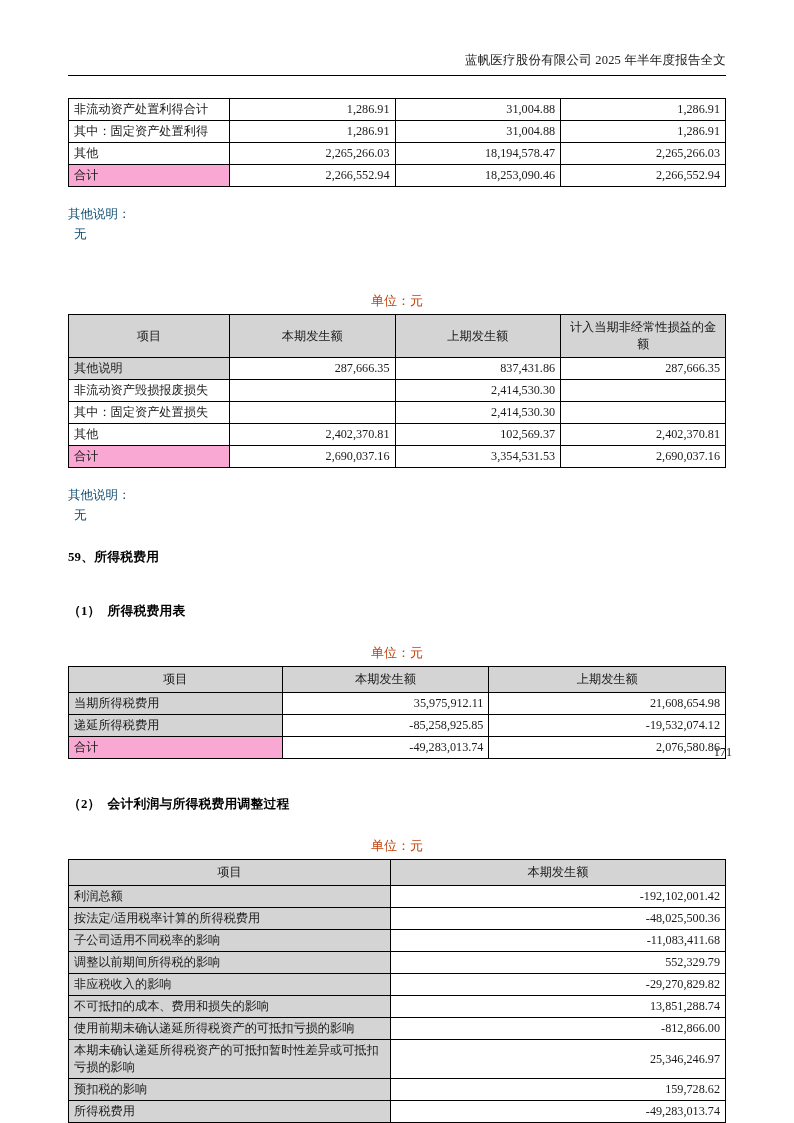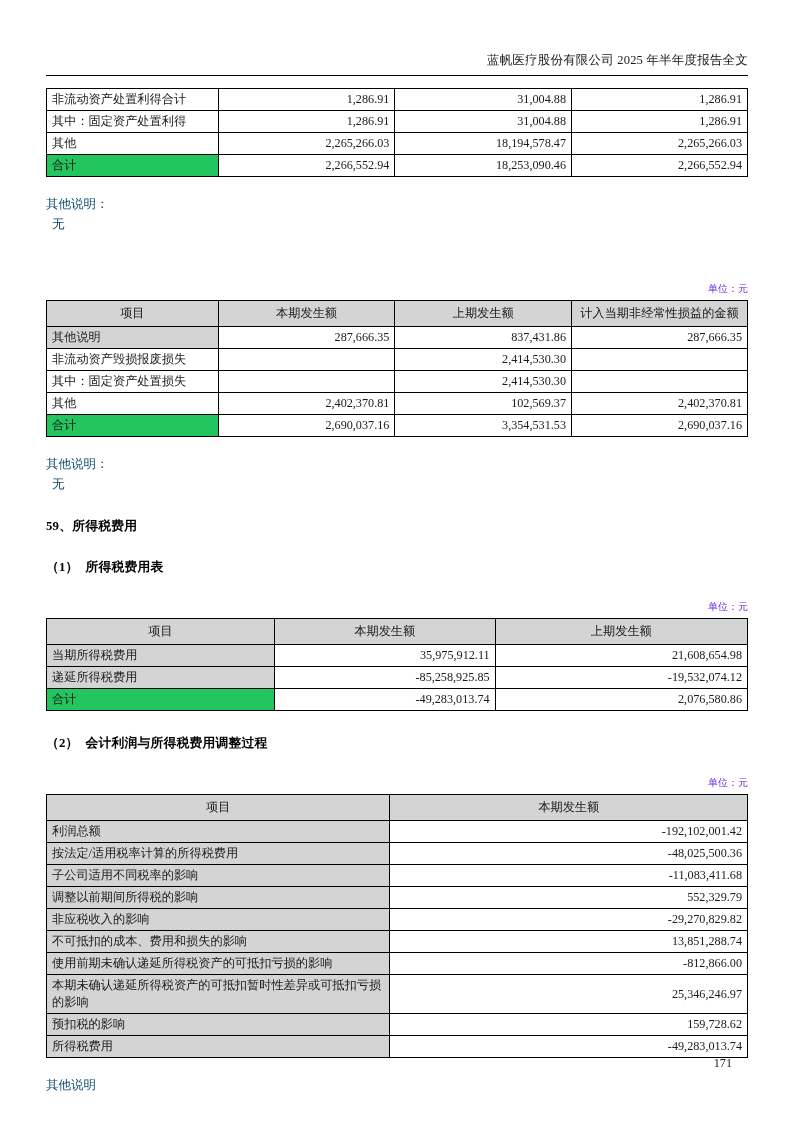--- a/index.html
+++ b/index.html
@@ -11,22 +11,22 @@
   body {
     width: 794px;
     height: 1123px;
     font-family: "Liberation Serif", "DejaVu Serif", serif;
     color: #000000;
     position: relative;
   }
   .page {
     position: relative;
     width: 794px;
-    height: 1123px;
-    padding: 0 46px;
+    height: 812px;
+    padding: 0 68px;
   }
   
   .page-header {
     padding-top: 52px;
     text-align: right;
     font-size: 12.5px;
     color: #1a1a1a;
     letter-spacing: 0.2px;
   }
   .header-rule {
@@ -48,26 +48,27 @@
     font-size: 12.8px;
     font-weight: bold;
     color: #000000;
     letter-spacing: 0.2px;
   }
   .sub-title {
     font-size: 12.8px;
     font-weight: bold;
     color: #000000;
     letter-spacing: 0.2px;
+    margin-top: 13px;
   }
   .sub-title .sub-num { margin-right: 7px; }
   .unit-label {
-    text-align: right;
-    font-size: 10px;
-    color: #6d28d9;
+    text-align: center;
+    font-size: 13px;
+    color: #c2410c;
     margin-bottom: 4px;
   }
   
   table.fin {
     width: 100%;
     border-collapse: collapse;
     font-size: 12.2px;
     color: #1a1a1a;
     table-layout: fixed;
   }
@@ -87,24 +88,24 @@
   td.label {
     text-align: left;
     white-space: nowrap;
   }
   td.label.wrap { white-space: normal; }
   td.num {
     text-align: right;
     padding-right: 6px;
   }
   td.shade { background: #d4d4d4; }
-  tr.total td { background: #22c55e; }
+  tr.total td { background: #f9a8d4; }
   tr.total td.num { background: #ffffff; }
   
-  .t1 { margin-top: 3px; }
+  .t1 { margin-top: 13px; }
   
   .page-number {
     position: absolute;
     right: 62px;
     bottom: 52px;
     font-size: 12.2px;
     color: #1a1a1a;
   }
 </style>
 </head>

